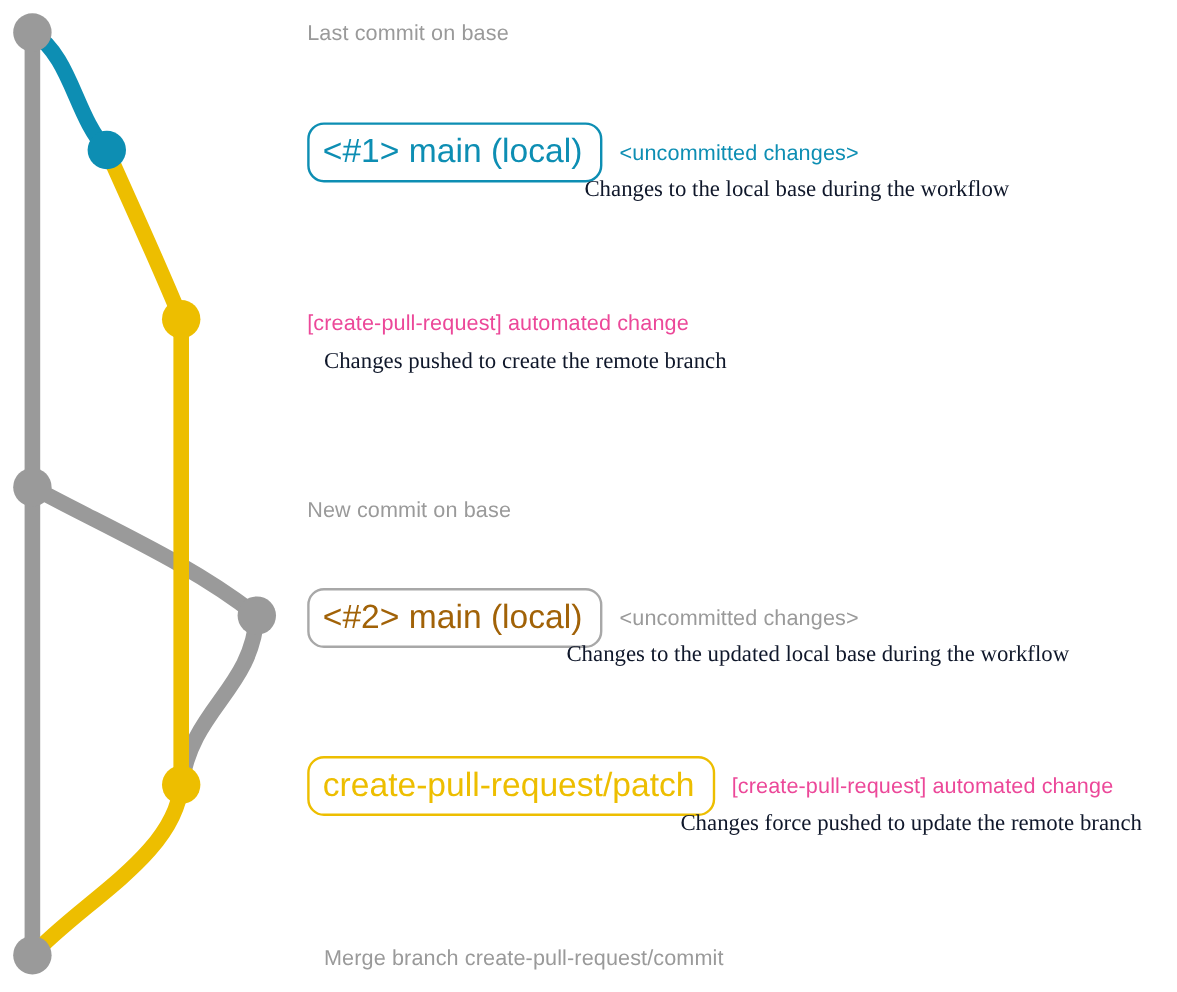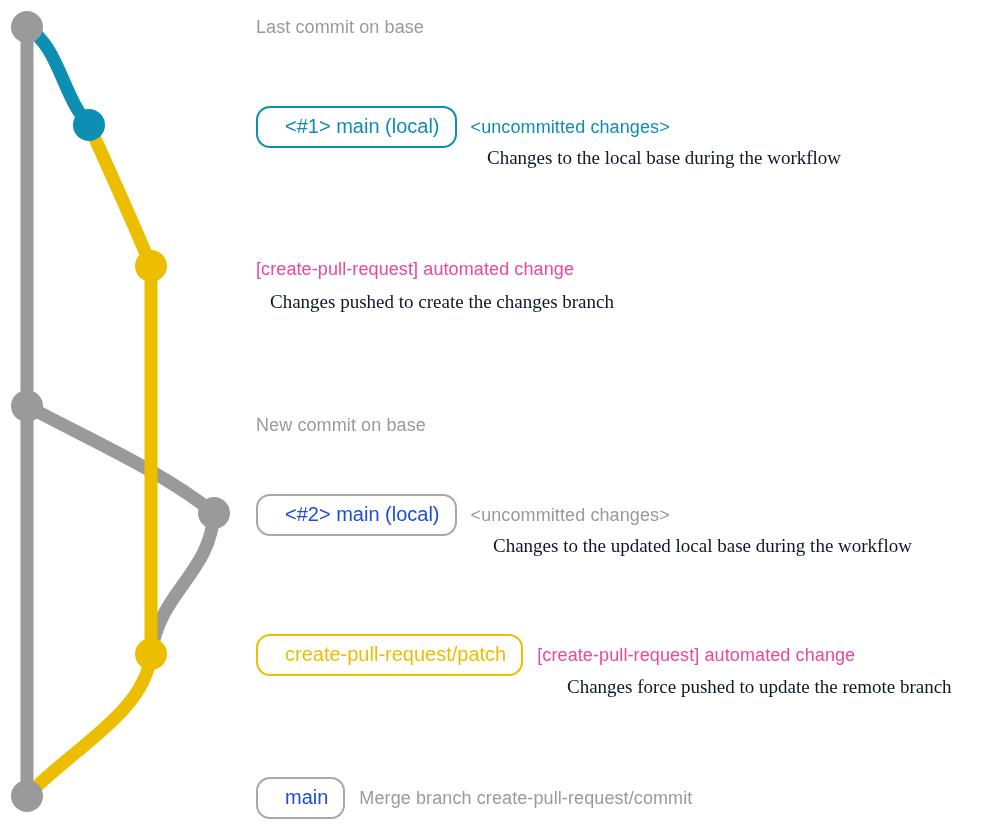--- a/index.html
+++ b/index.html
@@ -42,30 +42,30 @@
   .commit-subject.blue   { color: #0d8eb3; }
   .commit-subject.yellow { color: #ec4899; }
 
   
   .ref-chip {
     display: inline-block;
     border-radius: 14px;
     border: 2px solid #9a9a9a;
     color: #9a9a9a;
     font-family: "Liberation Sans", sans-serif;
-    font-size: 20px;
+    font-size: 28px;
     line-height: 1;
-    padding: 8px 15px 10px 27px;
+    padding: 8px 15px 10px 11px;
     white-space: nowrap;
     background: transparent;
     box-sizing: border-box;
   }
   .ref-chip.blue   { border-color: #0d8eb3; color: #0d8eb3; }
   .ref-chip.yellow { border-color: #edbe00; color: #edbe00; }
-  .ref-chip.gray   { border-color: #a8a8a8; color: #1d4ed8; }
+  .ref-chip.gray   { border-color: #a8a8a8; color: #a16207; }
 
   .chip-gap { width: 14px; height: 1px; }
 
   
   .note {
     position: absolute;
     font-family: "Liberation Serif", serif;
     font-size: 19px;
     color: #0f172a;
     white-space: nowrap;
@@ -107,37 +107,36 @@
 <div class="row" style="left:256px; top:108px; height:38px;">
   <span class="ref-chip blue">&lt;#1&gt; main (local)</span>
   <span class="chip-gap"></span>
   <span class="commit-subject blue">&lt;uncommitted changes&gt;</span>
 </div>
 <div class="note" style="left:487px; top:148px;">Changes to the local base during the workflow</div>
 
 <div class="row" style="left:256px; top:255px; height:28px;">
   <span class="commit-subject yellow">[create-pull-request] automated change</span>
 </div>
-<div class="note" style="left:270px; top:292px;">Changes pushed to create the changes branch</div>
+<div class="note" style="left:270px; top:292px;">Changes pushed to create the remote branch</div>
 
 <div class="row" style="left:256px; top:397px; height:28px;margin-top:14px;">
   <span class="commit-subject gray">New commit on base</span>
 </div>
 
 <div class="row" style="left:256px; top:496px; height:38px;">
   <span class="ref-chip gray">&lt;#2&gt; main (local)</span>
   <span class="chip-gap"></span>
   <span class="commit-subject gray">&lt;uncommitted changes&gt;</span>
 </div>
-<div class="note" style="left:493px; top:536px;">Changes to the updated local base during the workflow</div>
+<div class="note" style="left:472px; top:536px;">Changes to the updated local base during the workflow</div>
 
 <div class="row" style="left:256px; top:636px; height:38px;">
   <span class="ref-chip yellow">create-pull-request/patch</span>
   <span class="chip-gap"></span>
   <span class="commit-subject yellow">[create-pull-request] automated change</span>
 </div>
 <div class="note" style="left:567px; top:677px;">Changes force pushed to update the remote branch</div>
 
 <div class="row" style="left:256px; top:779px; height:38px;">
-  <span class="ref-chip gray">main</span>
   <span class="chip-gap"></span>
   <span class="commit-subject gray">Merge branch create-pull-request/commit</span>
 </div>
 
 </body></html>

